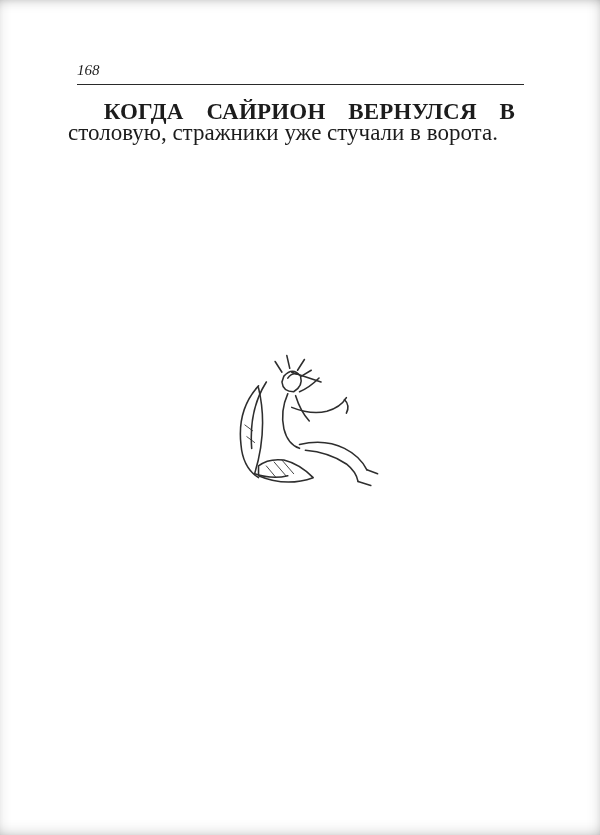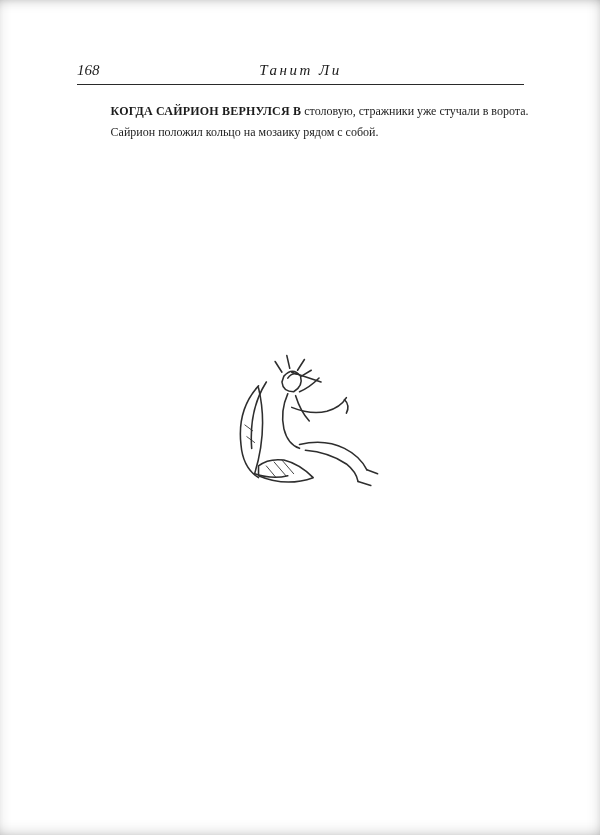--- a/index.html
+++ b/index.html
@@ -42,23 +42,23 @@
     position: absolute;
     left: 0;
     right: 0;
     top: 0;
     text-align: center;
     letter-spacing: 2.5px;
   }
   .text-block {
     position: absolute;
     top: 101px;
-    left: 92px;
+    left: 68px;
     width: 447px;
-    font-size: 12px;
+    font-size: 23px;
     line-height: 21px;
     text-align: justify;
   }
   .text-block p {
     margin: 0;
     padding: 0;
     text-indent: 1.55em;
   }
   .lead-caps {
     font-weight: bold;
@@ -75,26 +75,24 @@
     display: inline-block;
   }
 </style>
 </head>
 <body>
 
 <div class="page">
 
   <div class="running-head">
     <span class="page-number">168</span>
-    <span class="running-title">Танит Ли</span>
   </div>
 
   <div class="text-block">
     <p><span class="lead-caps">КОГДА САЙРИОН ВЕРНУЛСЯ В</span><span> столовую, стражники уже стучали в ворота.</span></p>
-    <p>Сайрион положил кольцо на мозаику рядом с собой.</p>
   </div>
 
   <div class="illustration-wrap">
     <svg width="205" height="148" viewBox="0 0 210 150" role="img" aria-label="line drawing of a figure sprawled in an armchair">
       <g fill="none" stroke="#2e2e2e" stroke-width="1.6" stroke-linecap="round" stroke-linejoin="round">
 
         <path d="M96 24 L126 34"></path>
         <path d="M124 30 Q114 40 104 44"></path>
         <path d="M92 30 Q96 24 102 26"></path>
 

